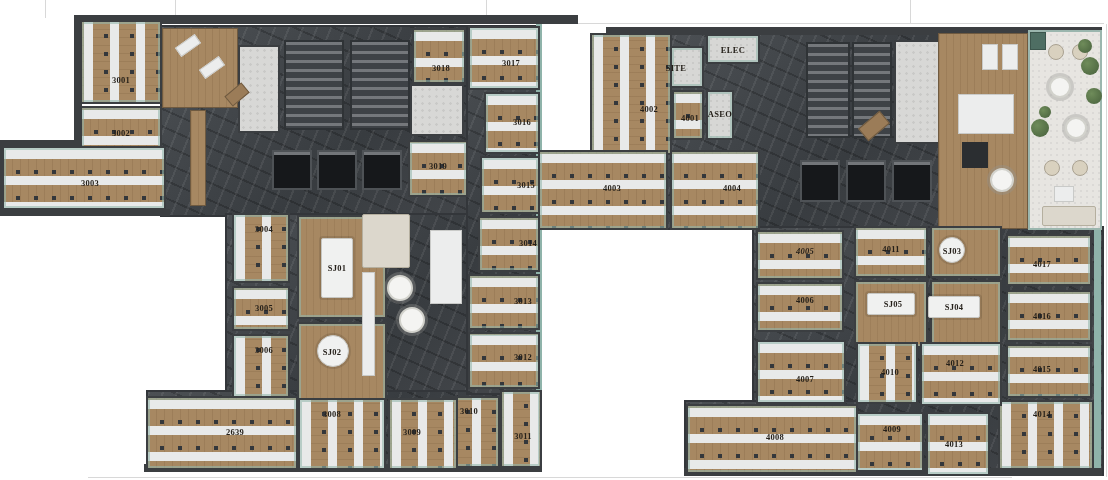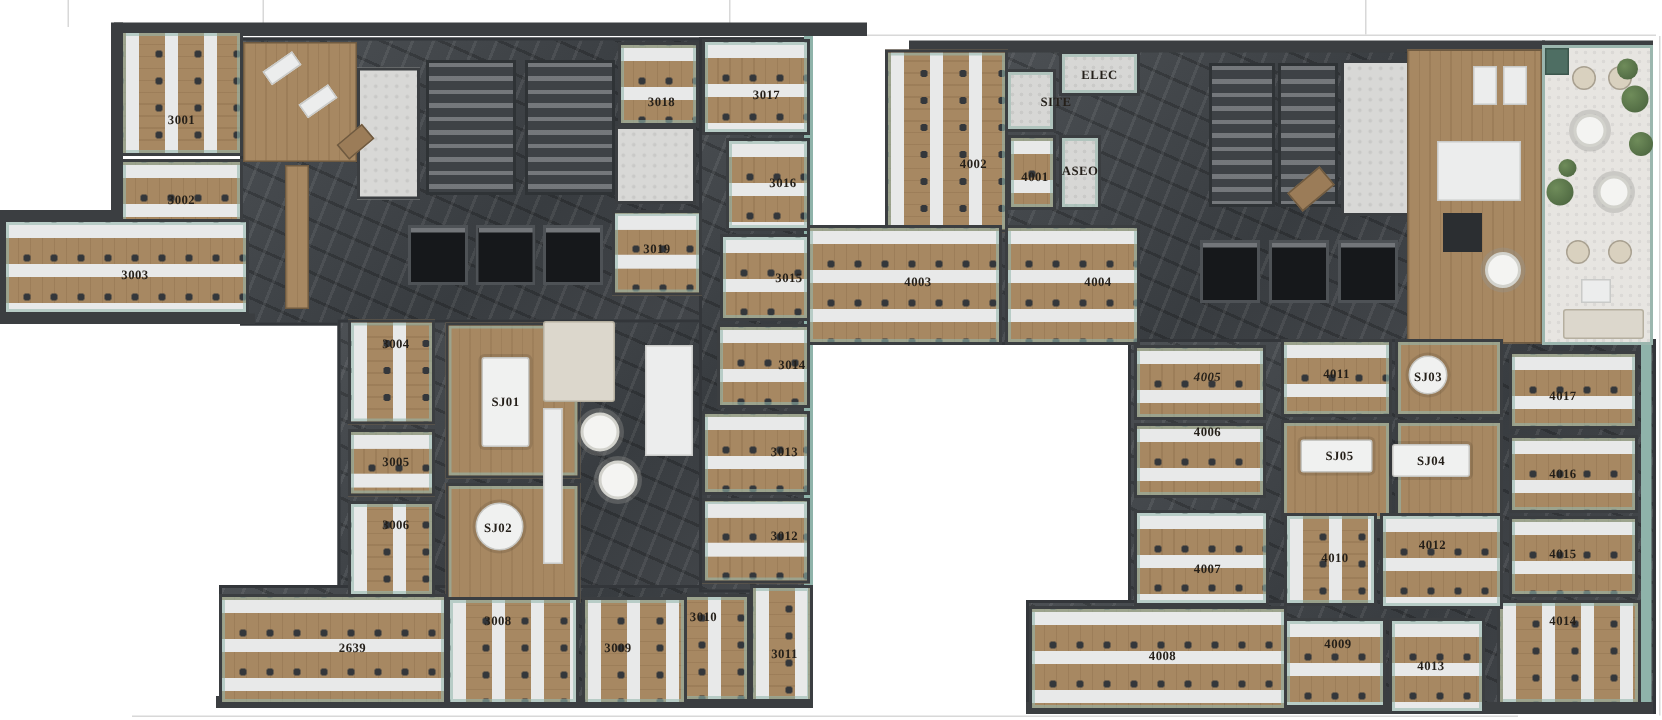--- a/index.html
+++ b/index.html
@@ -160,35 +160,35 @@
       <div class="stair" style="left: 852px; top: 42px; width: 40px; height: 96px; position: absolute;"></div>
       <div class="wc" style="left: 894px; top: 40px; width: 46px; height: 104px; position: absolute;"></div>
       <div class="elev" style="left: 800px; top: 160px; width: 40px; height: 42px; position: absolute;"></div>
       <div class="elev" style="left: 846px; top: 160px; width: 40px; height: 42px; position: absolute;"></div>
       <div class="elev" style="left: 892px; top: 160px; width: 40px; height: 42px; position: absolute;"></div>
       <div class="woodbase" style="left: 938px; top: 33px; width: 90px; height: 196px; position: absolute;"></div>
       <div class="terrace" style="left: 1028px; top: 30px; width: 74px; height: 200px; position: absolute;"></div>
       <div class="room ov" style="left: 590px; top: 33px; width: 82px; height: 122px; position: absolute;"></div>
       <span class="label" style="left: 649px; top: 109px;">4002</span>
       <div class="room sv" style="left: 670px; top: 46px; width: 34px; height: 42px; position: absolute;"></div>
-      <span class="label" style="left: 704px; top: 68px;">SITE</span>
+      <span class="label" style="left: 676px; top: 68px;">SITE</span>
       <div class="room sv" style="left: 706px; top: 34px; width: 54px; height: 30px; position: absolute;"></div>
       <span class="label" style="left: 733px; top: 50px;">ELEC</span>
       <div class="room oh" style="left: 672px; top: 90px; width: 32px; height: 50px; position: absolute;"></div>
       <span class="label" style="left: 690px; top: 118px;">4001</span>
       <div class="room sv" style="left: 706px; top: 90px; width: 28px; height: 50px; position: absolute;"></div>
       <span class="label" style="left: 720px; top: 114px;">ASEO</span>
       <div class="room oh" style="left: 538px; top: 150px; width: 130px; height: 80px; position: absolute;"></div>
       <span class="label" style="left: 612px; top: 188px;">4003</span>
       <div class="room oh" style="left: 670px; top: 150px; width: 90px; height: 80px; position: absolute;"></div>
       <span class="label" style="left: 712px; top: 188px; margin-left: 20px;">4004</span>
       <div class="room oh" style="left: 756px; top: 230px; width: 88px; height: 50px; position: absolute;"></div>
       <span class="label" style="left: 805px; top: 251px; font-style: italic;">4005</span>
       <div class="room oh" style="left: 756px; top: 282px; width: 88px; height: 50px; position: absolute;"></div>
-      <span class="label" style="left: 805px; top: 288px;">4006</span>
+      <span class="label" style="left: 805px; top: 300px;">4006</span>
       <div class="room oh" style="left: 854px; top: 226px; width: 74px; height: 52px; position: absolute;"></div>
       <span class="label" style="left: 891px; top: 249px; text-align: right;">4011</span>
       <div class="room mt" style="left: 930px; top: 226px; width: 72px; height: 52px; position: absolute;"></div>
       <div class="mtable round" style="left: 939px; top: 237px; width: 26px; height: 26px; position: absolute;"></div>
       <span class="label" style="left: 952px; top: 251px;">SJ03</span>
       <div class="room mt" style="left: 854px; top: 280px; width: 74px; height: 68px; position: absolute;"></div>
       <div class="mtable" style="left: 867px; top: 293px; width: 48px; height: 22px; position: absolute;"></div>
       <span class="label" style="left: 893px; top: 304px;">SJ05</span>
       <div class="room mt" style="left: 930px; top: 280px; width: 72px; height: 68px; position: absolute;"></div>
       <div class="mtable" style="left: 928px; top: 296px; width: 52px; height: 22px; position: absolute;"></div>

